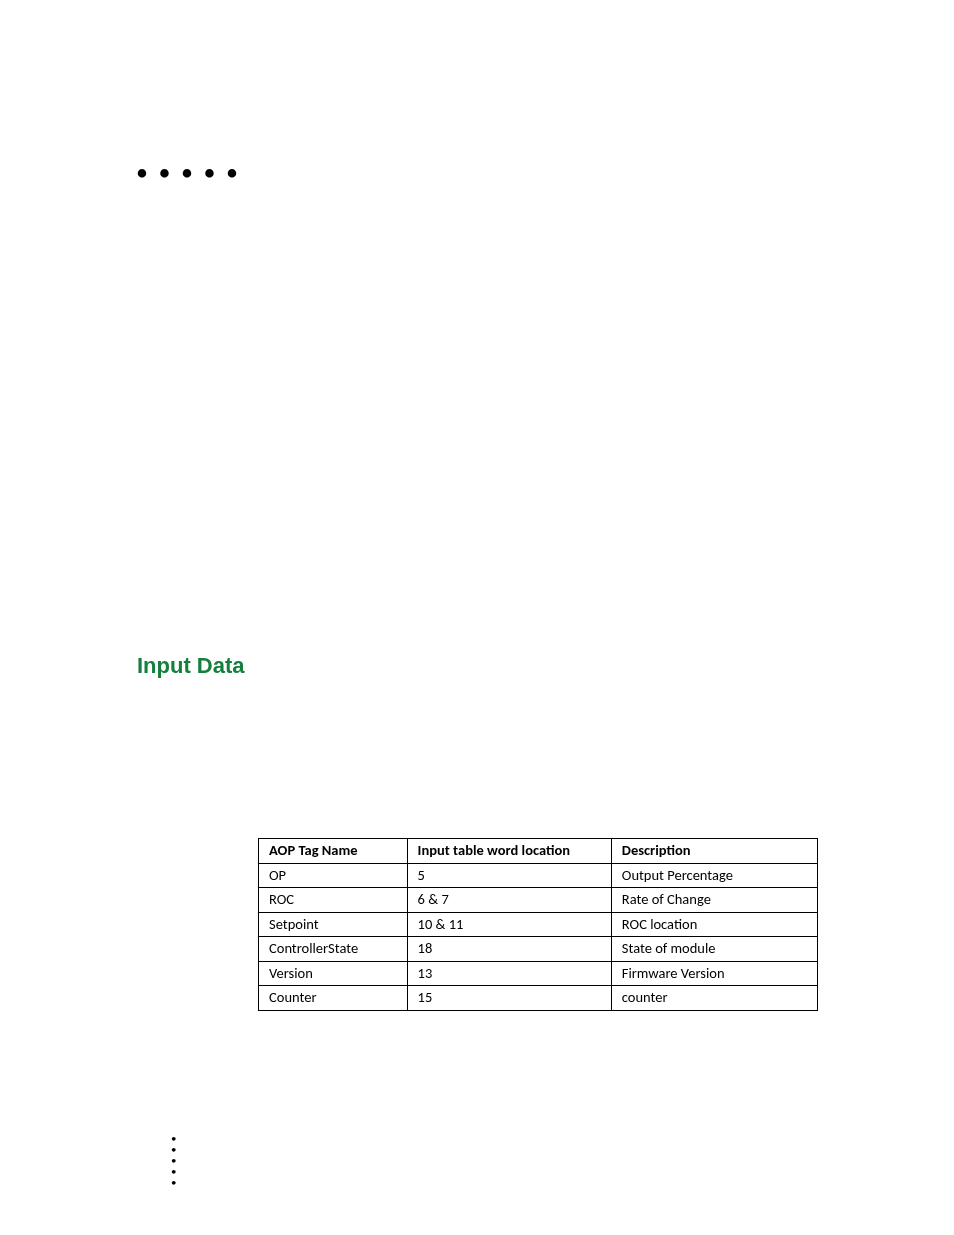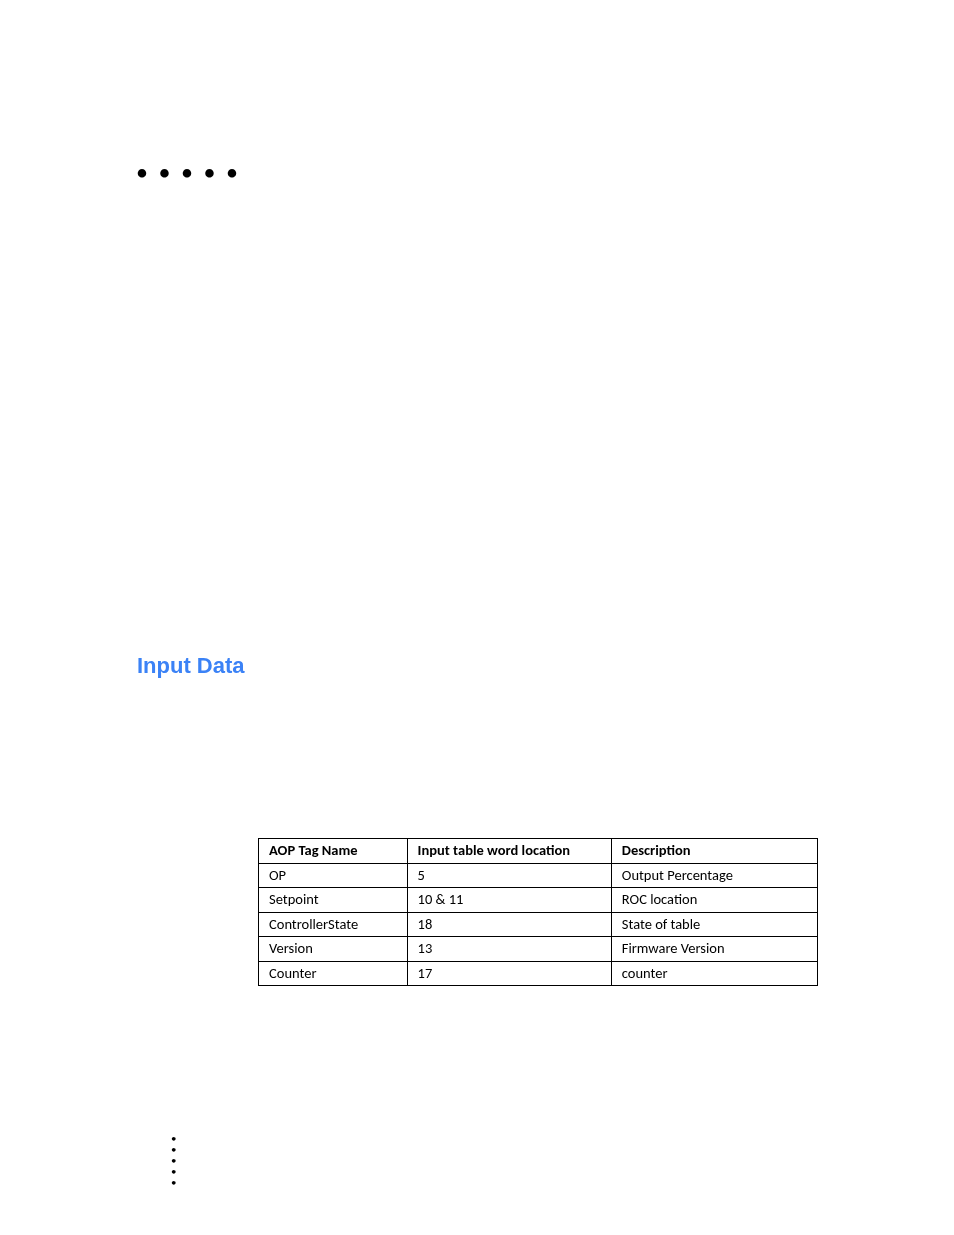--- a/index.html
+++ b/index.html
@@ -22,21 +22,21 @@
     left: 137px;
     font-size: 20px;
     letter-spacing: 4px;
     font-weight: bold;
     color: #000;
   }
   .heading {
     position: absolute;
     top: 653px;
     left: 137px;
-    color: #3b82f6;
+    color: #15803d;
     font-family: Arial, Helvetica, sans-serif;
     font-weight: bold;
     font-size: 22px;
   }
   .data-table {
     position: absolute;
     top: 838px;
     left: 258px;
     border-collapse: collapse;
     width: 560px;
@@ -83,37 +83,42 @@
         <th class="col-desc">Description</th>
       </tr>
     </thead>
     <tbody>
       <tr>
         <td>OP</td>
         <td>5</td>
         <td>Output Percentage</td>
       </tr>
       <tr>
+        <td>ROC</td>
+        <td>6 &amp; 7</td>
+        <td>Rate of Change</td>
+      </tr>
+      <tr>
         <td>Setpoint</td>
         <td>10 &amp; 11</td>
         <td>ROC location</td>
       </tr>
       <tr>
         <td>ControllerState</td>
         <td>18</td>
-        <td>State of table</td>
+        <td>State of module</td>
       </tr>
       <tr>
         <td>Version</td>
         <td>13</td>
         <td>Firmware Version</td>
       </tr>
       <tr>
         <td>Counter</td>
-        <td>17</td>
+        <td>15</td>
         <td>counter</td>
       </tr>
     </tbody>
   </table>
 
   <div class="side-dots">
     <div>•</div>
     <div>•</div>
     <div>•</div>
     <div>•</div>

